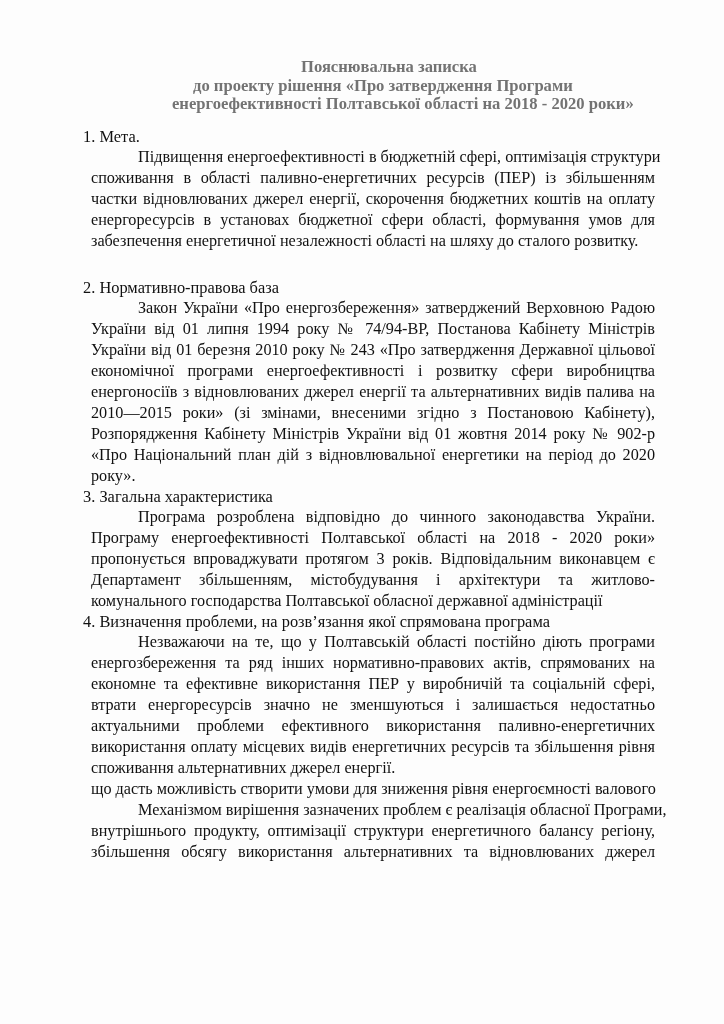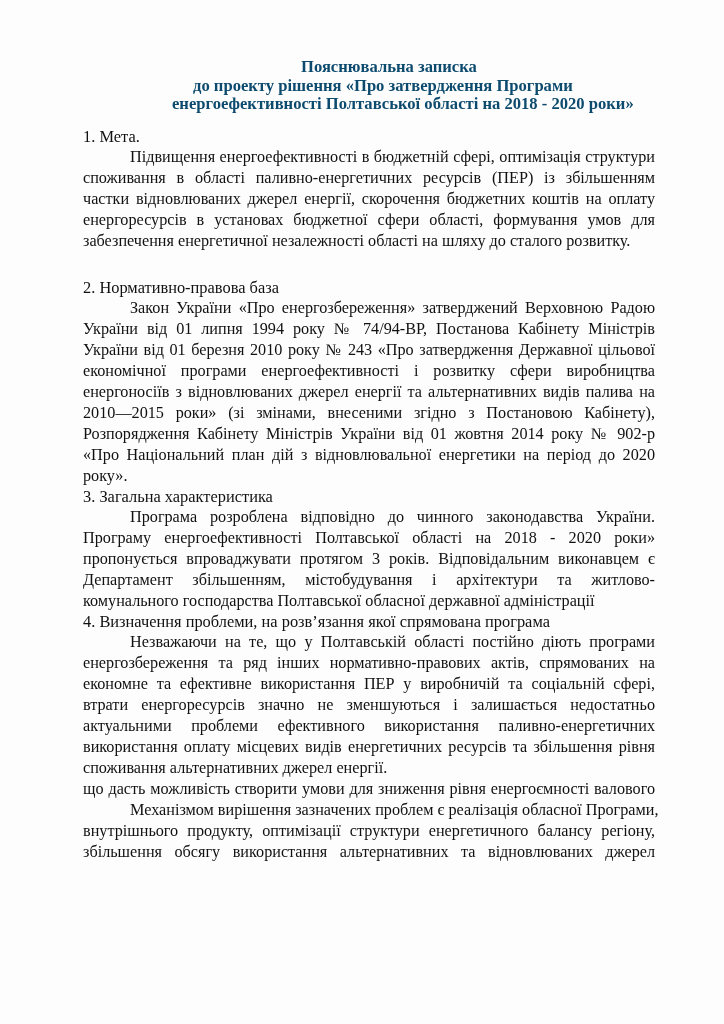--- a/index.html
+++ b/index.html
@@ -4,36 +4,36 @@
 <style>
   html, body { margin: 0; padding: 0; background: #ffffff; }
   body { width: 724px; height: 1024px; position: relative; overflow: hidden; }
   .page {
     position: absolute; left: 0; top: 0; width: 724px; height: 1024px;
     background: #fdfdfd; color: #111;
     font-family: "Liberation Serif", serif;
   }
   .title {
     position: absolute; font-weight: bold; font-size: 16.6px; line-height: 19px;
-    white-space: nowrap; color: #0c4a6e;
+    white-space: nowrap; color: #737373;
   }
   .t1 { left: 301px; top: 57px; }
   .t2 { left: 193px; top: 76px; }
   .t3 { left: 172px; top: 94px; }
   .section {
     position: absolute; left: 83px; width: 572px;
   }
   .heading {
     font-weight: normal; font-size: 16.4px; line-height: 21px; margin: 0;
     white-space: nowrap;
   }
   .line { display: block; text-align: justify; text-align-last: justify; white-space: nowrap; }
   .line.ind { padding-left: 47px; }
   .line.end { text-align-last: left; }
-  .lines .line { height: 21px; line-height: 21px; font-size: 16.2px; }
+  .lines .line { height: 21px; line-height: 21px; font-size: 16.2px; margin-left: 8px; }
 </style>
 </head>
 <body>
 
 <div class="page">
 
   <div class="title t1">Пояснювальна записка</div>
   <div class="title t2">до проекту рішення «Про затвердження Програми</div>
   <div class="title t3">енергоефективності Полтавської області на 2018 - 2020 роки»</div>
 

